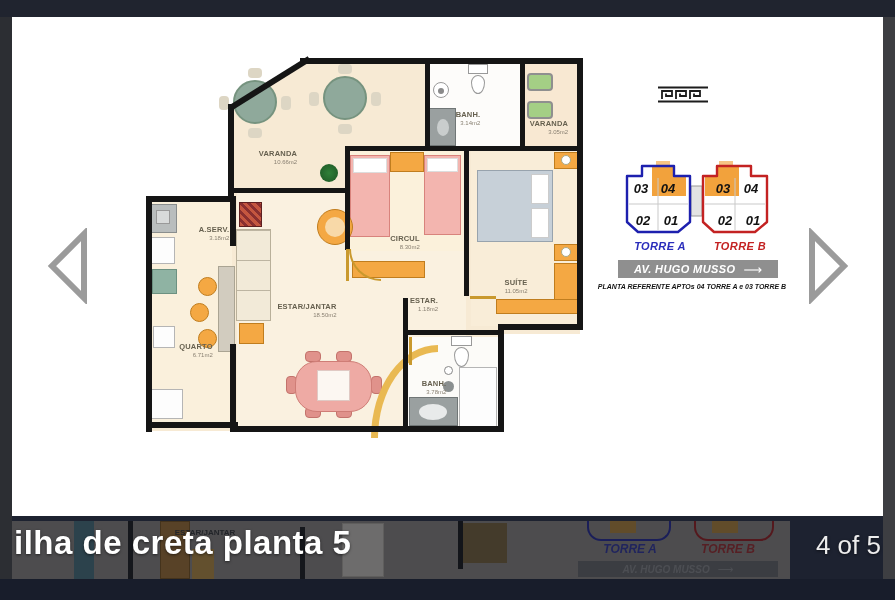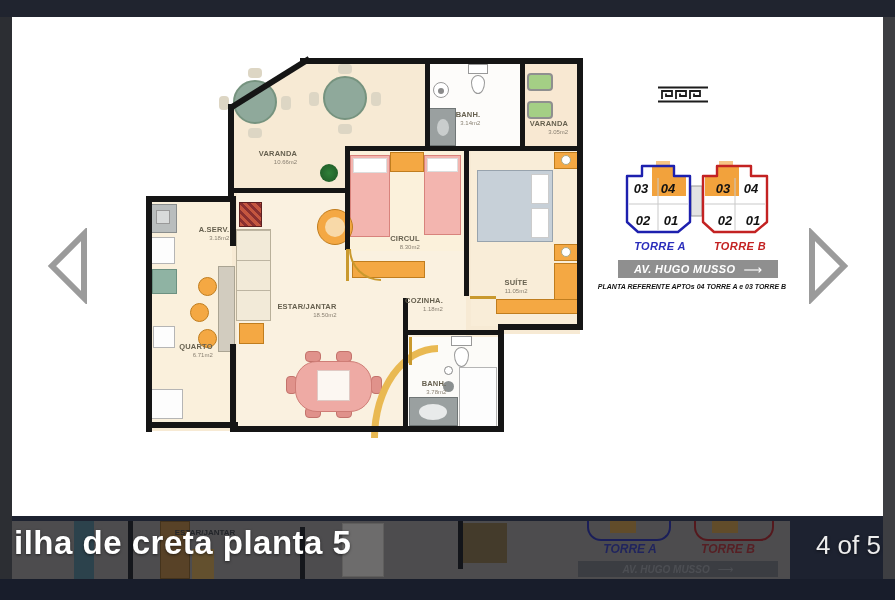--- a/index.html
+++ b/index.html
@@ -204,21 +204,21 @@
   </div>
   <div class="rlabel" style="left:196px;top:351px;">
     <div class="rname">QUARTO</div>
     <div class="rarea">6.71m2</div>
   </div>
   <div class="rlabel" style="left:307px;top:311px;">
     <div class="rname">ESTAR/JANTAR</div>
     <div class="rarea">18.50m2</div>
   </div>
   <div class="rlabel" style="left:424px;top:305px;">
-    <div class="rname">COZINHA.</div>
+    <div class="rname">ESTAR.</div>
     <div class="rarea">1.18m2</div>
   </div>
   <div class="rlabel" style="left:434px;top:388px;">
     <div class="rname">BANH.</div>
     <div class="rarea">3.78m2</div>
   </div>
 
 
   <svg class="abs" style="left:656px;top:85px;" width="54" height="19" viewBox="0 0 54 19">
     <path d="M2,2.5 H52 M2,16.5 H52" stroke="#1c1c1c" stroke-width="2" fill="none"></path>

